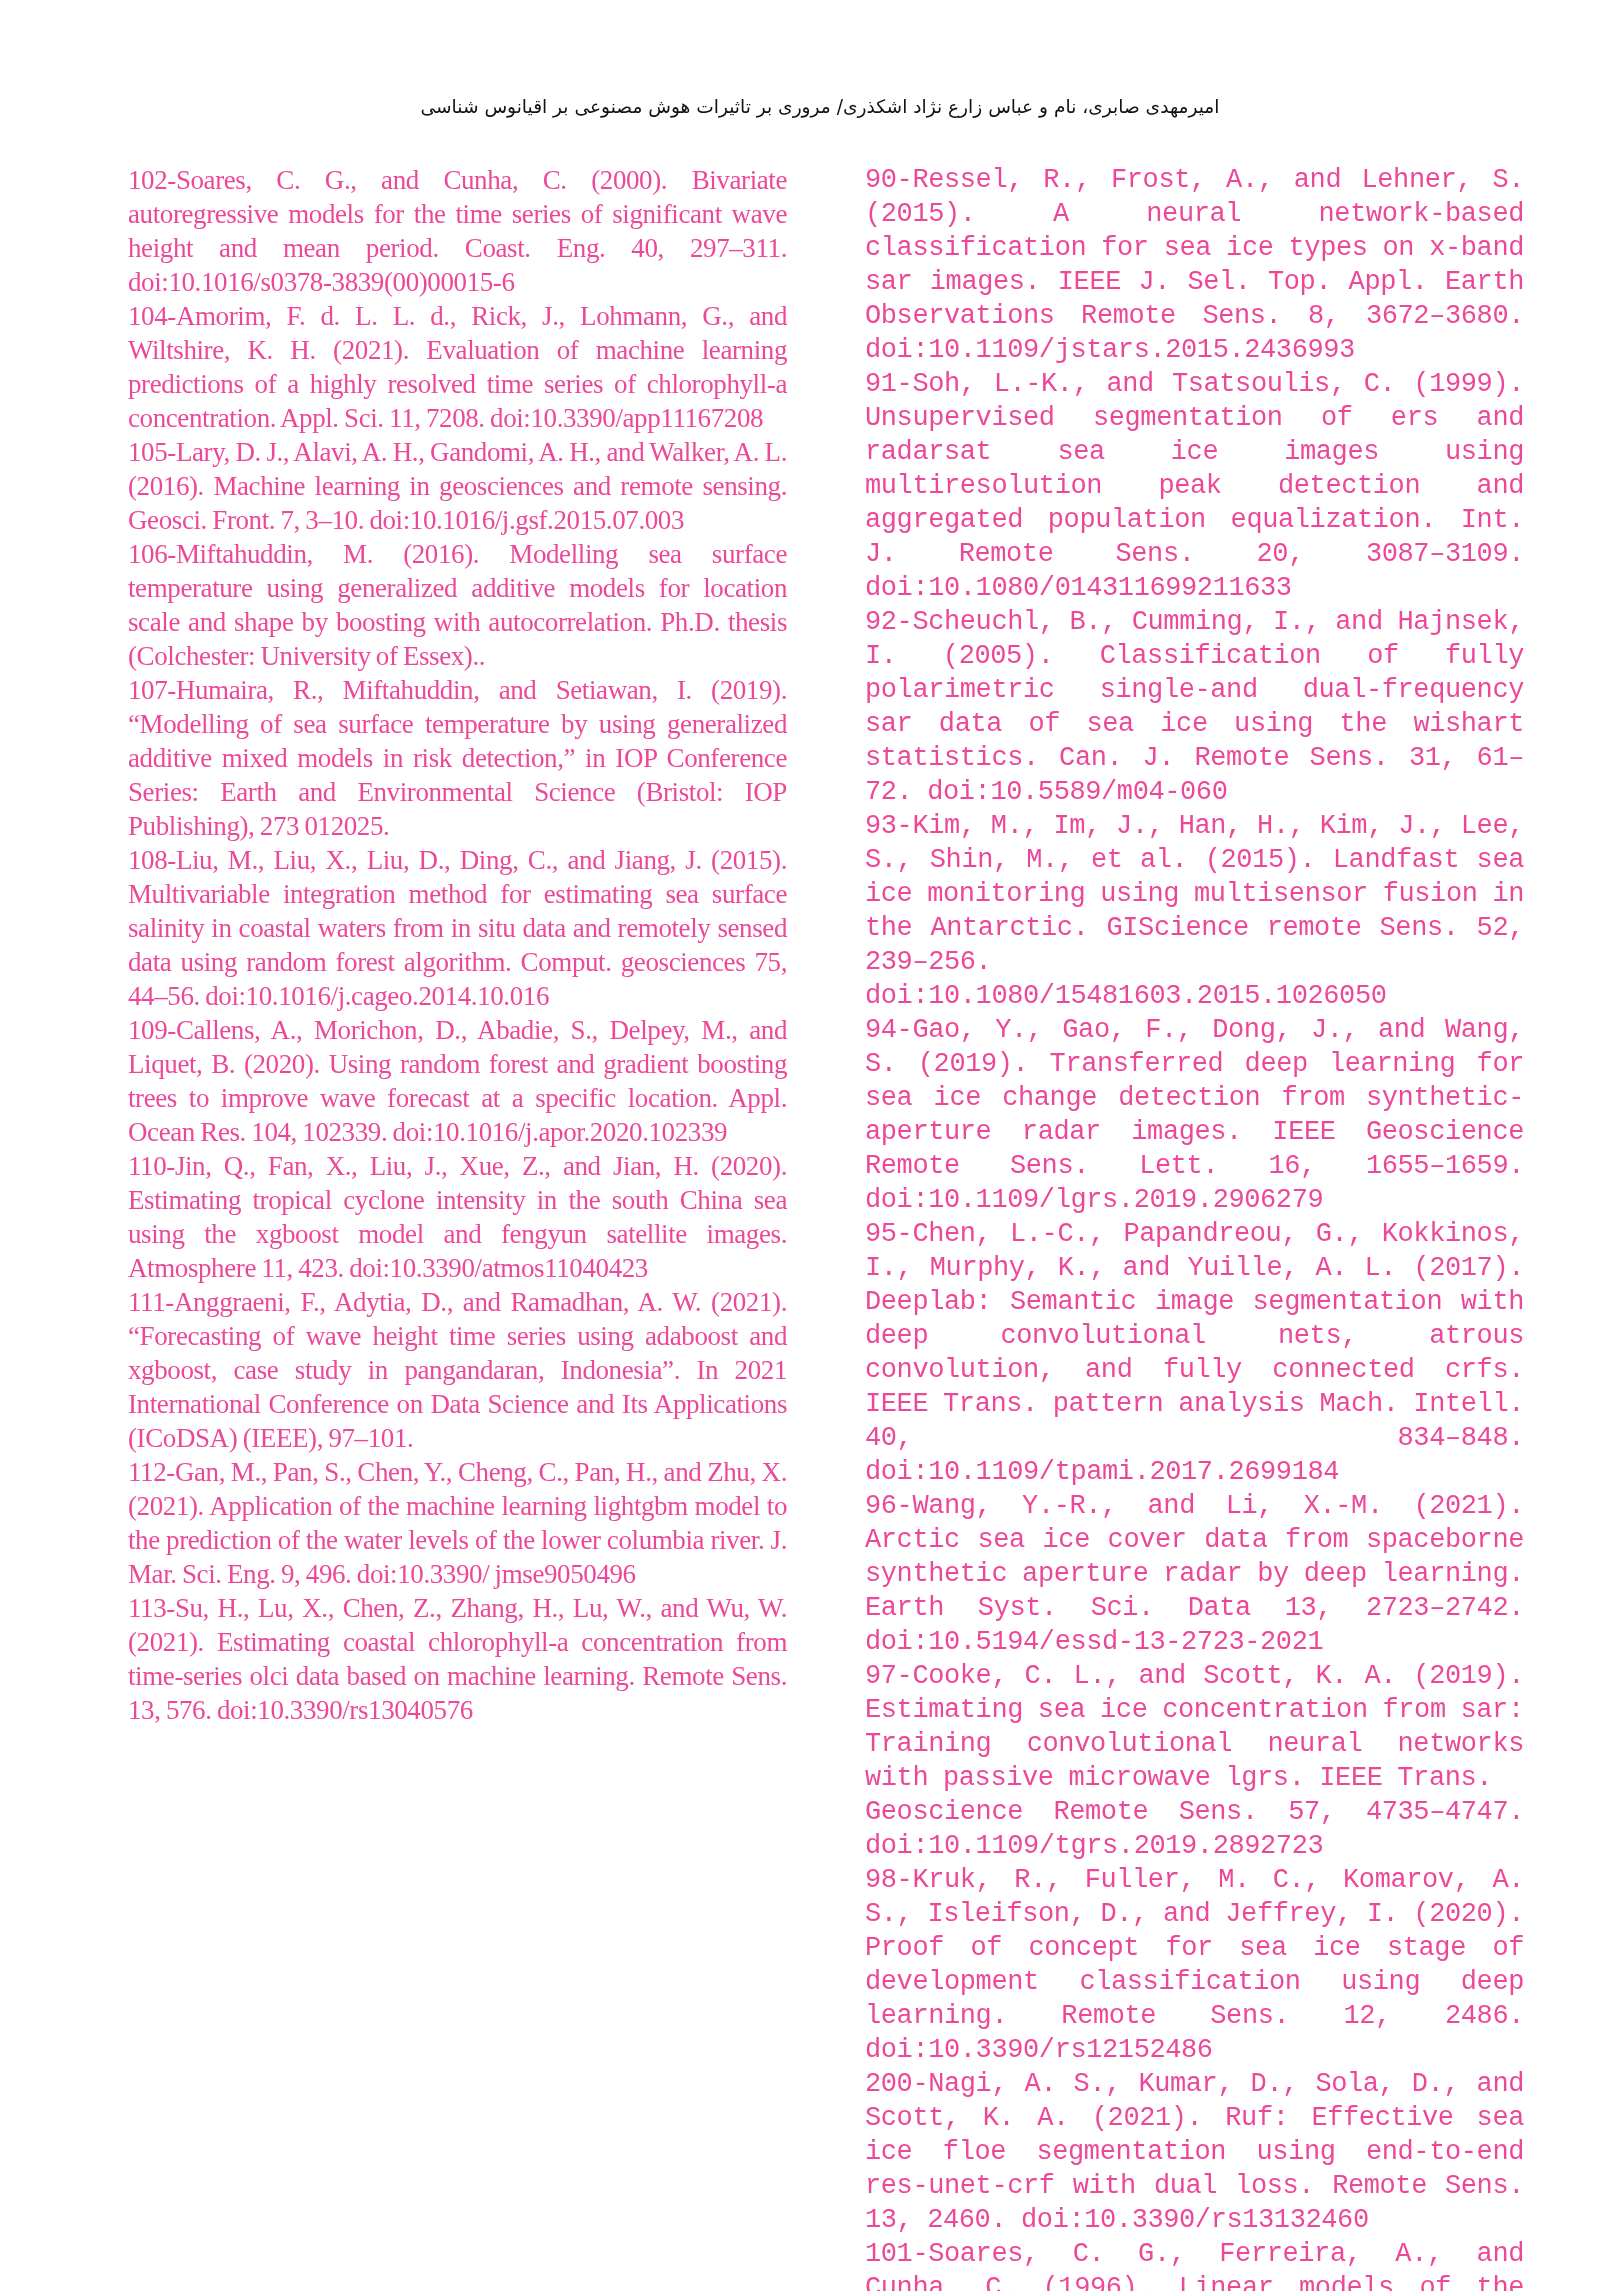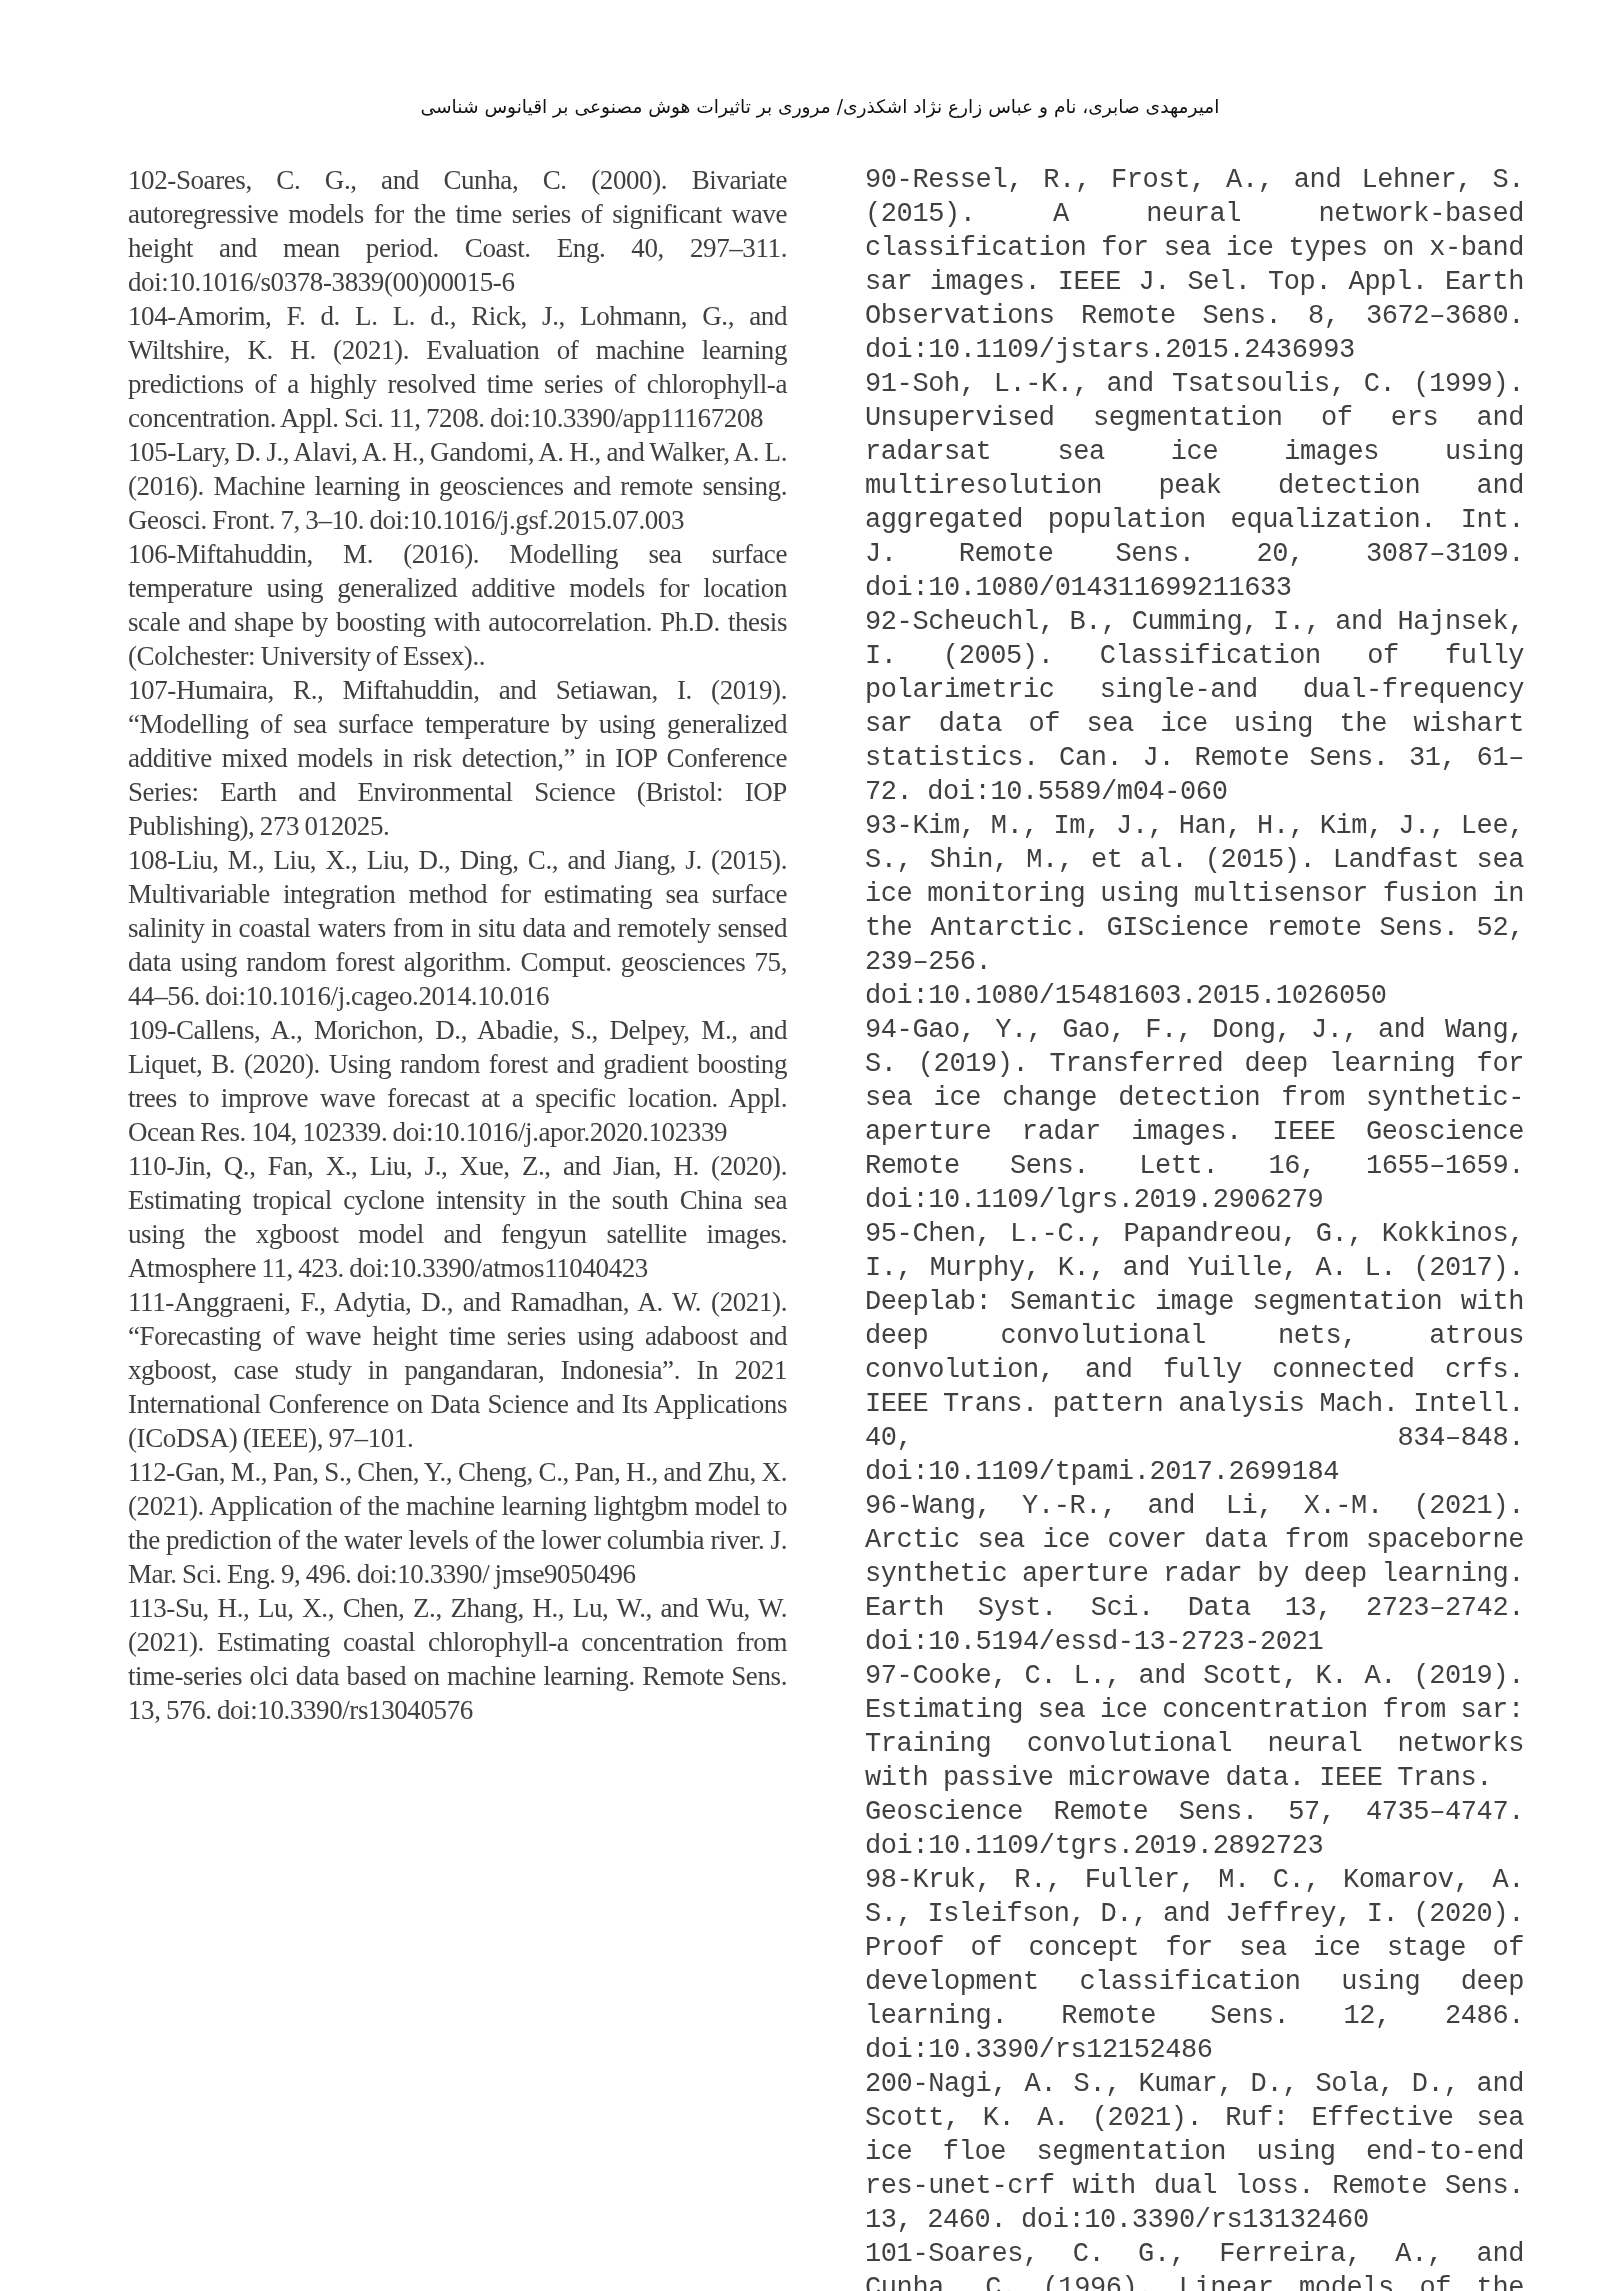--- a/index.html
+++ b/index.html
@@ -6,21 +6,21 @@
   body { width: 1620px; height: 2292px; position: relative; overflow: hidden; }
   .page { position: absolute; left: 10px; top: 0; width: 1620px; height: 2292px; background: #fff; }
   .header {
     position: absolute; left: 0; right: 0; top: 96px; text-align: center;
     font-family: "DejaVu Sans", sans-serif; font-size: 18.6px; color: #111;
     direction: rtl; letter-spacing: 0;
   }
   .col {
     position: absolute; top: 163px; width: 659px;
     font-family: "Liberation Serif", serif; font-size: 27px; line-height: 34px;
-    color: #404040; text-align: justify; letter-spacing: -0.4px; word-spacing: -1px;
+    color: #ec4899; text-align: justify; letter-spacing: -0.4px; word-spacing: -1px;
   }
   .col.left { left: 118px; }
   .col.right { left: 855px; font-family: Liberation Mono, monospace; }
   .ref { margin: 0; padding: 0; }
 </style>
 </head>
 <body>
 
 <div class="page">
   <div class="header">امیرمهدی صابری، نام و عباس زارع نژاد اشکذری/ مروری بر تاثیرات هوش مصنوعی بر اقیانوس شناسی</div>
@@ -41,20 +41,20 @@
 
   <div class="col right">
     <p class="ref">90-Ressel, R., Frost, A., and Lehner, S. (2015). A neural network-based classification for sea ice types on x-band sar images. IEEE J. Sel. Top. Appl. Earth Observations Remote Sens. 8, 3672–3680. doi:10.1109/jstars.2015.2436993</p>
     <p class="ref">91-Soh, L.-K., and Tsatsoulis, C. (1999). Unsupervised segmentation of ers and radarsat sea ice images using multiresolution peak detection and aggregated population equalization. Int. J. Remote Sens. 20, 3087–3109. doi:10.1080/014311699211633</p>
     <p class="ref">92-Scheuchl, B., Cumming, I., and Hajnsek, I. (2005). Classification of fully polarimetric single-and dual-frequency sar data of sea ice using the wishart statistics. Can. J. Remote Sens. 31, 61–72. doi:10.5589/m04-060</p>
     <p class="ref">93-Kim, M., Im, J., Han, H., Kim, J., Lee, S., Shin, M., et al. (2015). Landfast sea ice monitoring using multisensor fusion in the Antarctic. GIScience remote Sens. 52, 239–256. doi:10.1080/15481603.2015.1026050</p>
     <p class="ref">94-Gao, Y., Gao, F., Dong, J., and Wang, S. (2019). Transferred deep learning for sea ice change detection from synthetic-aperture radar images. IEEE Geoscience Remote Sens. Lett. 16, 1655–1659. doi:10.1109/lgrs.2019.2906279</p>
     <p class="ref">95-Chen, L.-C., Papandreou, G., Kokkinos, I., Murphy, K., and Yuille, A. L. (2017). Deeplab: Semantic image segmentation with deep convolutional nets, atrous convolution, and fully connected crfs. IEEE Trans. pattern analysis Mach. Intell. 40, 834–848. doi:10.1109/tpami.2017.2699184</p>
     <p class="ref">96-Wang, Y.-R., and Li, X.-M. (2021). Arctic sea ice cover data from spaceborne synthetic aperture radar by deep learning. Earth Syst. Sci. Data 13, 2723–2742. doi:10.5194/essd-13-2723-2021</p>
     <p class="ref">97-Cooke, C. L., and Scott, K. A. (2019). Estimating sea ice concentration from sar:</p>
-    <p class="ref">Training convolutional neural networks with passive microwave data. IEEE Trans.</p>
+    <p class="ref">Training convolutional neural networks with passive microwave lgrs. IEEE Trans.</p>
     <p class="ref">Geoscience Remote Sens. 57, 4735–4747. doi:10.1109/tgrs.2019.2892723</p>
     <p class="ref">98-Kruk, R., Fuller, M. C., Komarov, A. S., Isleifson, D., and Jeffrey, I. (2020). Proof of concept for sea ice stage of development classification using deep learning. Remote Sens. 12, 2486. doi:10.3390/rs12152486</p>
     <p class="ref">200-Nagi, A. S., Kumar, D., Sola, D., and Scott, K. A. (2021). Ruf: Effective sea ice floe segmentation using end-to-end res-unet-crf with dual loss. Remote Sens. 13, 2460. doi:10.3390/rs13132460</p>
     <p class="ref">101-Soares, C. G., Ferreira, A., and Cunha, C. (1996). Linear models of the time series of significant wave height on the southwest coast of Portugal. Coast. Eng. 29, 149–167. doi:10.1016/s0378-3839(96)00022-1</p>
   </div>
 </div>
 
 
 </body></html>

